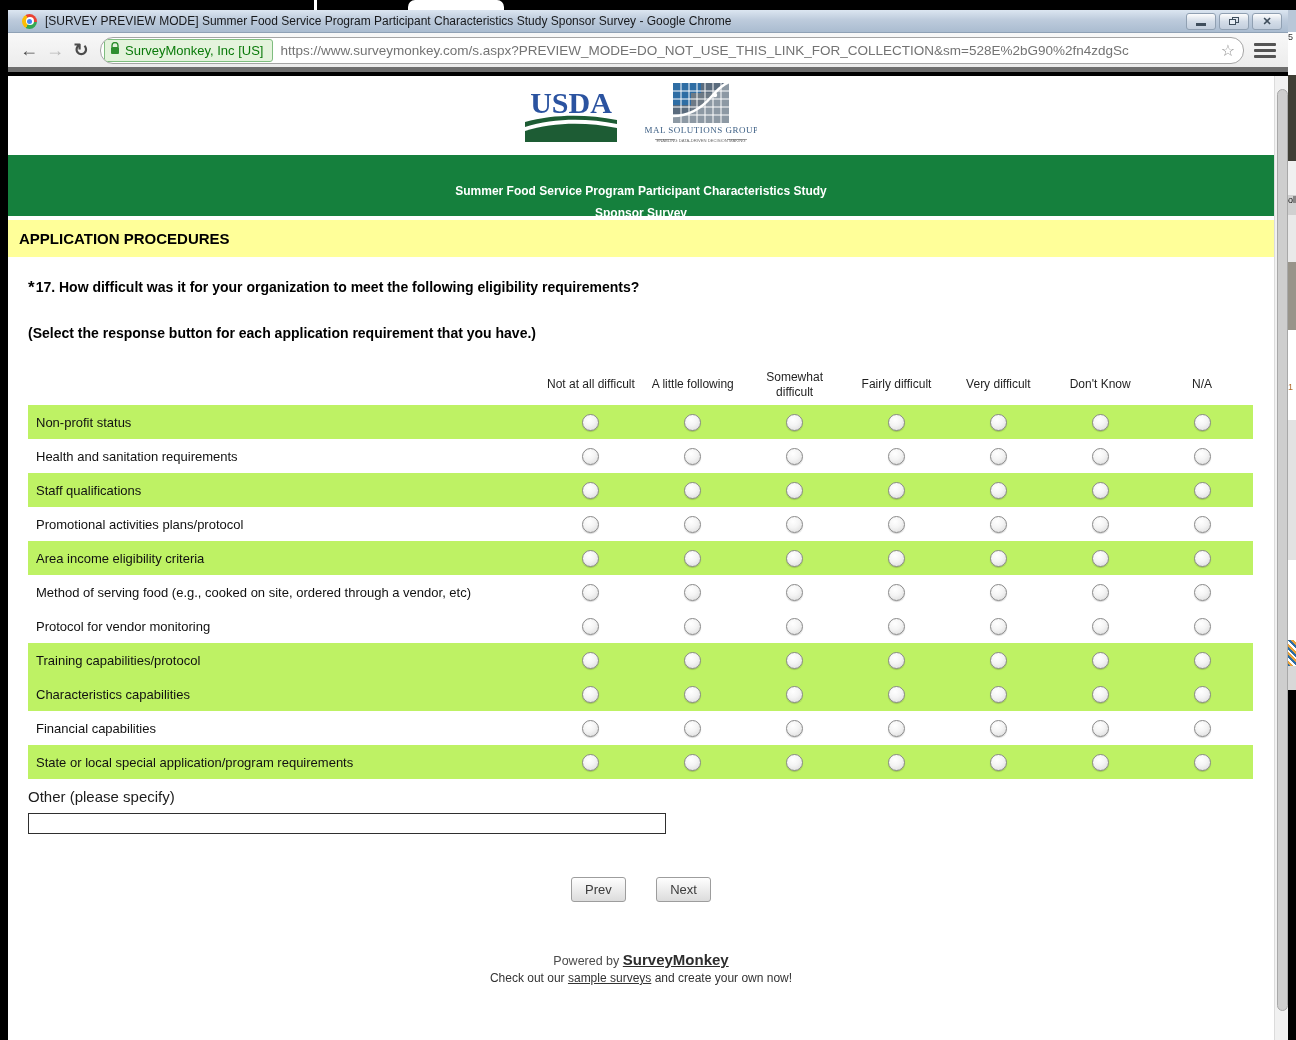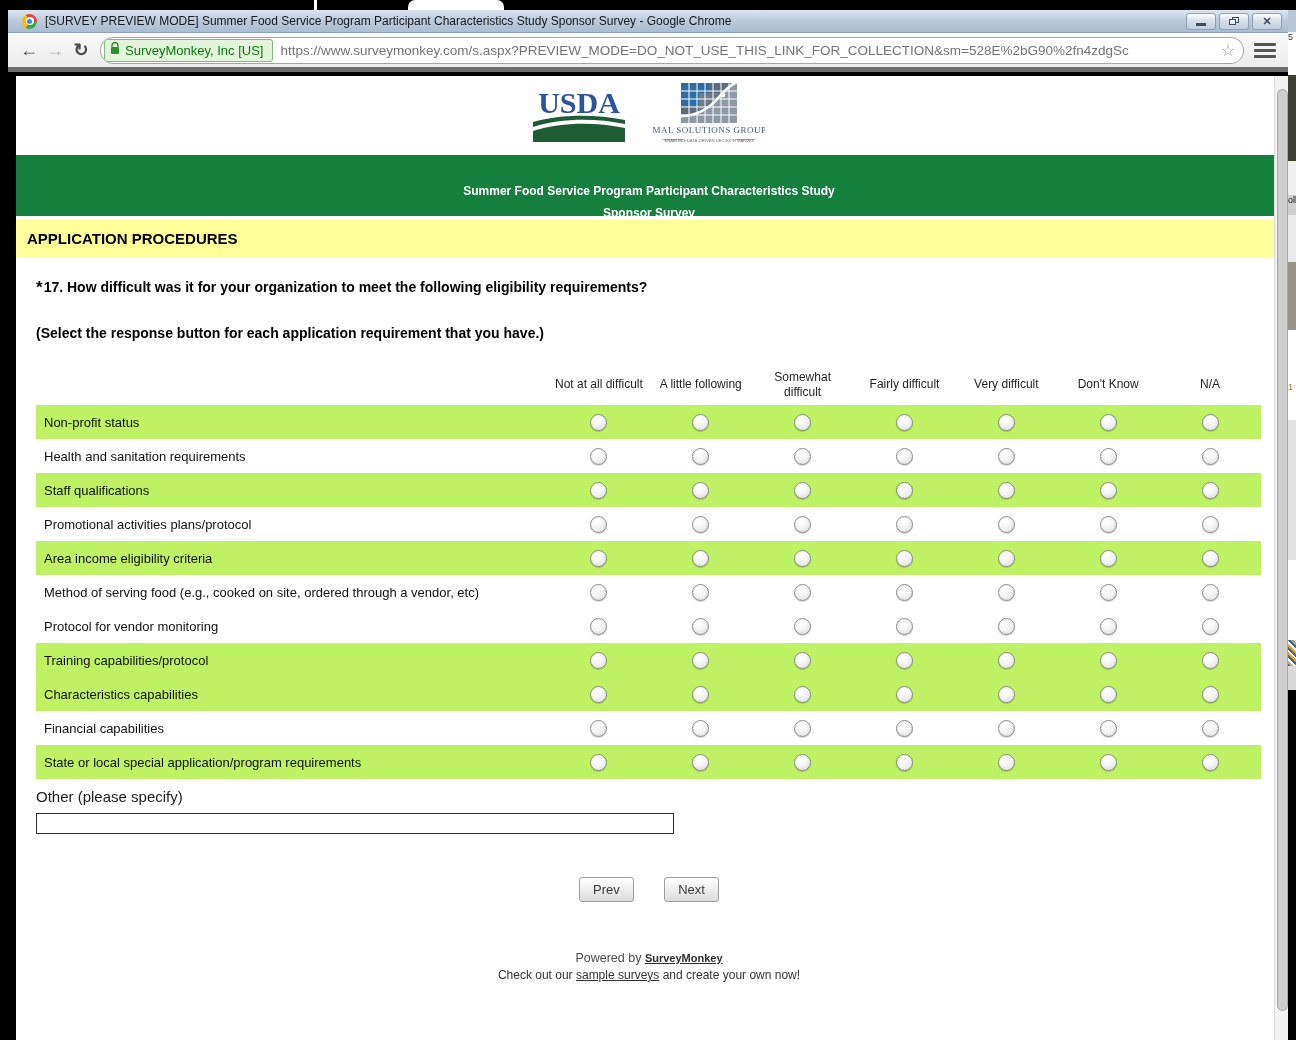--- a/index.html
+++ b/index.html
@@ -35,21 +35,21 @@
   .omnibox{flex:1;height:25px;background:#fff;border:1px solid #a5a5a5;border-radius:13px;margin:0 6px;display:flex;align-items:center;padding:0 8px 0 3px;overflow:hidden;}
   .ev-chip{height:21px;background:#e4f3dc;border:1px solid #7fbd7f;border-radius:3px;display:flex;align-items:center;gap:5px;padding:0 9px 0 5px;color:#0a7a0a;font-size:13px;white-space:nowrap;flex:0 0 auto;}
   .lock{display:inline-block;}
   .url{flex:1;font-size:13.5px;color:#737373;white-space:nowrap;overflow:hidden;margin-left:7px;}
   .star{font-size:16px;color:#8f8f8f;flex:0 0 auto;margin-left:4px;}
   .menu-btn{width:22px;display:flex;flex-direction:column;gap:3px;margin:0 4px;}
   .menu-btn i{display:block;height:3px;background:#545454;border-radius:1px;}
   .toolbar-band{height:5px;background:#6e6e6e;}
 
   
-  .content{position:absolute;left:8px;top:66px;width:1266px;height:964px;background:#fff;overflow:hidden;}
+  .content{position:absolute;left:0;top:66px;width:1266px;height:964px;background:#fff;overflow:hidden;}
 
   .logos{height:79px;display:flex;align-items:center;justify-content:center;gap:28px;}
   .logo{flex:0 0 auto;}
 
   .green-banner{height:61px;background:#15803d;color:#fff;text-align:center;font-weight:bold;font-size:12px;box-sizing:border-box;padding-top:25px;line-height:22px;}
   .gap-white{height:4px;background:#fff;}
   .yellow-banner{height:37px;background:#ffff99;font-weight:bold;font-size:15px;color:#000;line-height:37px;padding-left:11px;box-sizing:border-box;}
 
   .qwrap{padding:0 20px;}
   .q-title{margin-top:21px;font-size:14px;font-weight:bold;color:#000;}
@@ -70,21 +70,21 @@
     background:radial-gradient(circle at 40% 30%,#ffffff 0%,#f4f4f4 45%,#d7d7d7 100%);box-shadow:0 1px 1px rgba(0,0,0,0.18);}
 
   .other-label{margin-top:9px;font-size:15px;color:#1c1c1c;}
   .other-input{display:block;margin-top:8px;width:628px;height:17px;border:1px solid #2f2f2f;font-size:13px;padding:1px 4px;font-family:"Liberation Sans",sans-serif;}
 
   .nav-row{text-align:center;margin-top:43px;}
   .btn{display:inline-block;margin:0 13px;padding:4px 13px;font-size:13px;color:#3c3c3c;background:linear-gradient(#fefefe,#dcdcdc);border:1px solid #9d9d9d;border-radius:3px;font-family:"Liberation Sans",sans-serif;}
 
   .footer{text-align:center;margin-top:49px;}
   .f-line1{font-size:12.5px;color:#4a4a4a;}
-  .f-line1 a{font-size:11px;font-weight:bold;color:#2d2d2d;text-decoration:underline;}
+  .f-line1 a{font-size:15px;font-weight:bold;color:#2d2d2d;text-decoration:underline;}
   .f-line2{font-size:12px;color:#333;margin-top:3px;}
   .f-line2 a{color:#333;text-decoration:underline;}
 
   
   .scrollbar{position:absolute;right:0;top:66px;width:14px;height:964px;background:#f1f1f1;border-left:1px solid #dcdcdc;box-sizing:border-box;}
   .thumb{position:absolute;left:1.5px;top:13px;width:9px;height:920px;background:#cecece;border:1px solid #a8a8a8;border-radius:6px;}
 
   
   .sliver{position:absolute;left:1288px;top:0;width:8px;height:1040px;background:#000;overflow:hidden;font-size:9px;color:#333;}
   .sl{position:absolute;left:0;width:8px;}

